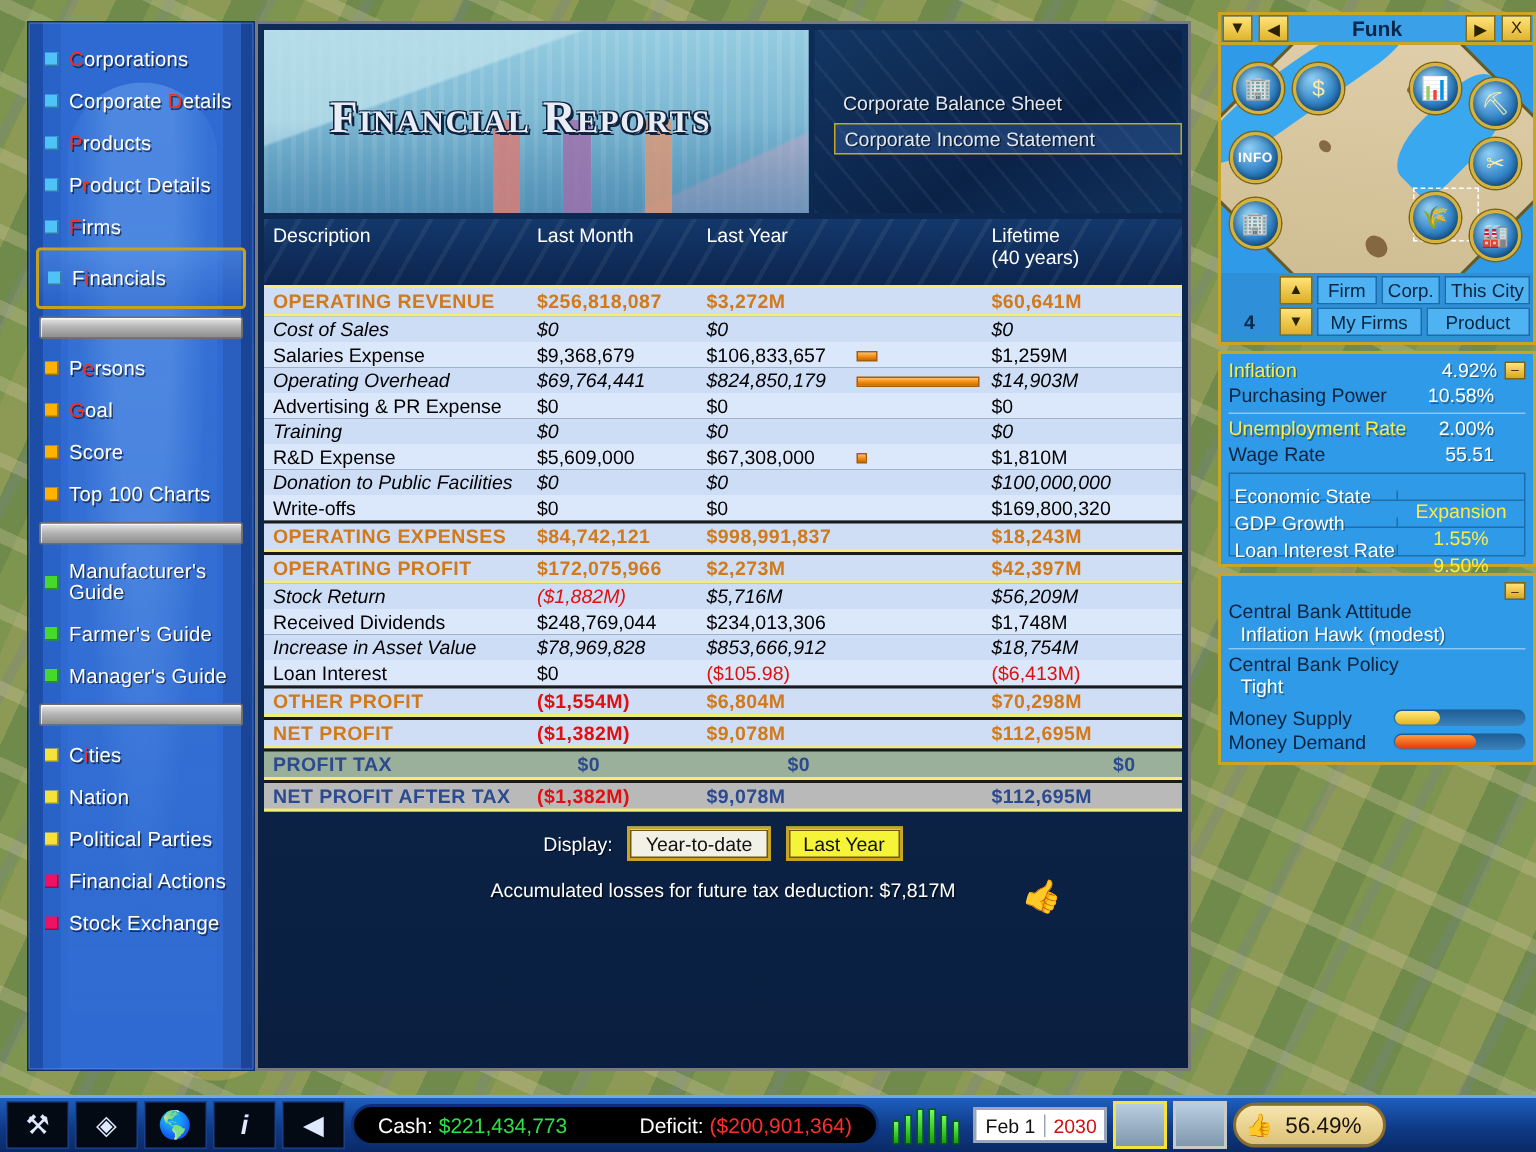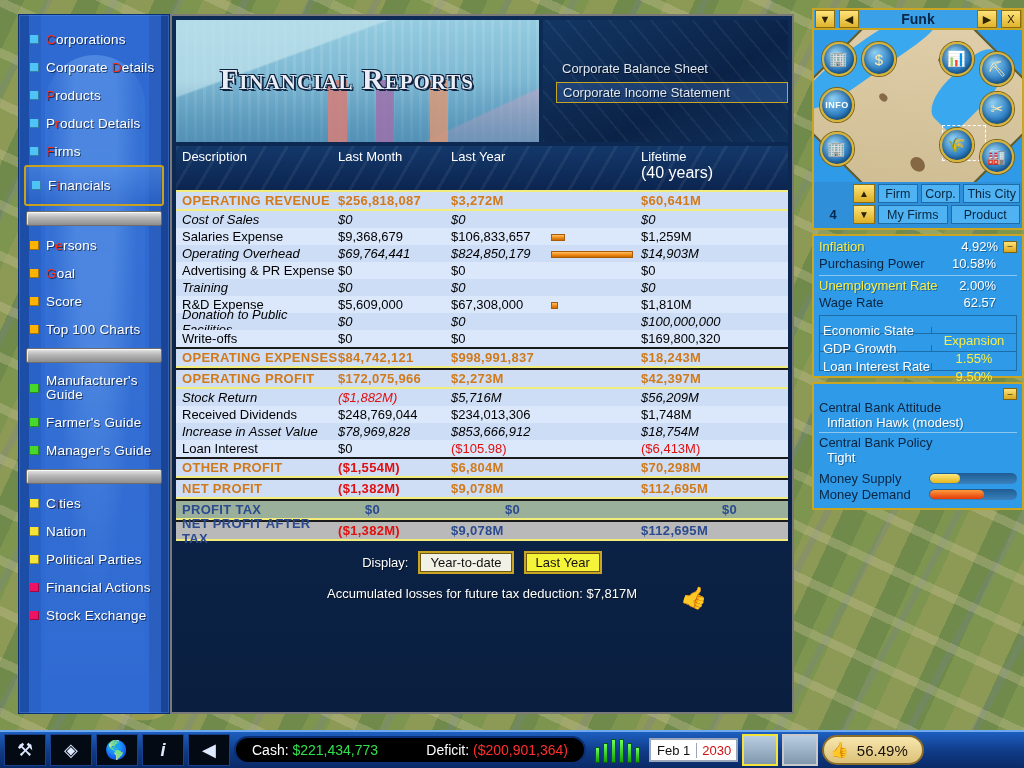--- a/index.html
+++ b/index.html
@@ -126,21 +126,21 @@
     background: linear-gradient(180deg,#13386a,#0c2550);
     color: #ffffff; font-size: 13px;
   }
   .thead::before {
     content: ""; position: absolute; inset: 0;
     background: repeating-linear-gradient(120deg, rgba(255,255,255,.06) 0 3px, rgba(0,0,0,0) 3px 19px);
   }
   .tbl { margin: 0 4px; font-size: 13px; }
   .row { position: relative; display: flex; align-items: center; height: 17px; }
   .row.hdr { height: 44px; align-items: flex-start; padding-top: 3px; }
-  .c-desc { width: 162px; padding-left: 6px; }
+  .c-desc { width: 182px; padding-left: 6px; }
   .c-lm   { width: 113px; }
   .c-ly   { width: 190px; position: relative; }
   .c-lt   { flex: 1; }
   .z-odd  { background: #cdddf5; font-style: italic; }
   .z-even { background: #dbe7fa; }
   .sect {
     height: 21px; background: #cfdef5; color: #d07a1c; font-weight: bold;
     letter-spacing: .3px;
     border-top: 2px solid #1a1a1a; border-bottom: 2px solid #f2ec7a;
   }
@@ -387,21 +387,21 @@
       </div>
     </div>
 
     <div class="thead">
       <div class="row hdr" style="position:relative;z-index:2;">
         <div class="c-desc">Description</div>
         <div class="c-lm">Last Month</div>
         <div class="c-ly">Last Year</div>
         <div class="c-lt">
           <div>Lifetime</div>
-          <div style="font-size:16px;">(40 years)</div>
+          <div style="font-size:13px;">(40 years)</div>
         </div>
       </div>
     </div>
 
     <div class="tbl" id="table-body">
         <div class="row sect first">
           <div class="c-desc">OPERATING REVENUE</div>
           <div class="c-lm">$256,818,087</div>
           <div class="c-ly">$3,272M</div>
           <div class="c-lt">$60,641M</div>
@@ -585,21 +585,21 @@
         <span class="k k-w">Purchasing Power</span>
         <span class="v-w" style="padding-right:21px;">10.58%</span>
       </div>
       <div class="hline"></div>
       <div class="srow">
         <span class="k k-y">Unemployment Rate</span>
         <span class="v-w" style="padding-right:21px;">2.00%</span>
       </div>
       <div class="srow">
         <span class="k k-w">Wage Rate</span>
-        <span class="v-w" style="padding-right:21px;">62.57</span>
+        <span class="v-w" style="padding-right:21px;">55.51</span>
       </div>
       <div class="gridbox">
         <div class="grow">
           <div class="gk">Economic State</div>
           <div class="gv">Expansion</div>
         </div>
         <div class="grow">
           <div class="gk">GDP Growth</div>
           <div class="gv">1.55%</div>
         </div>

